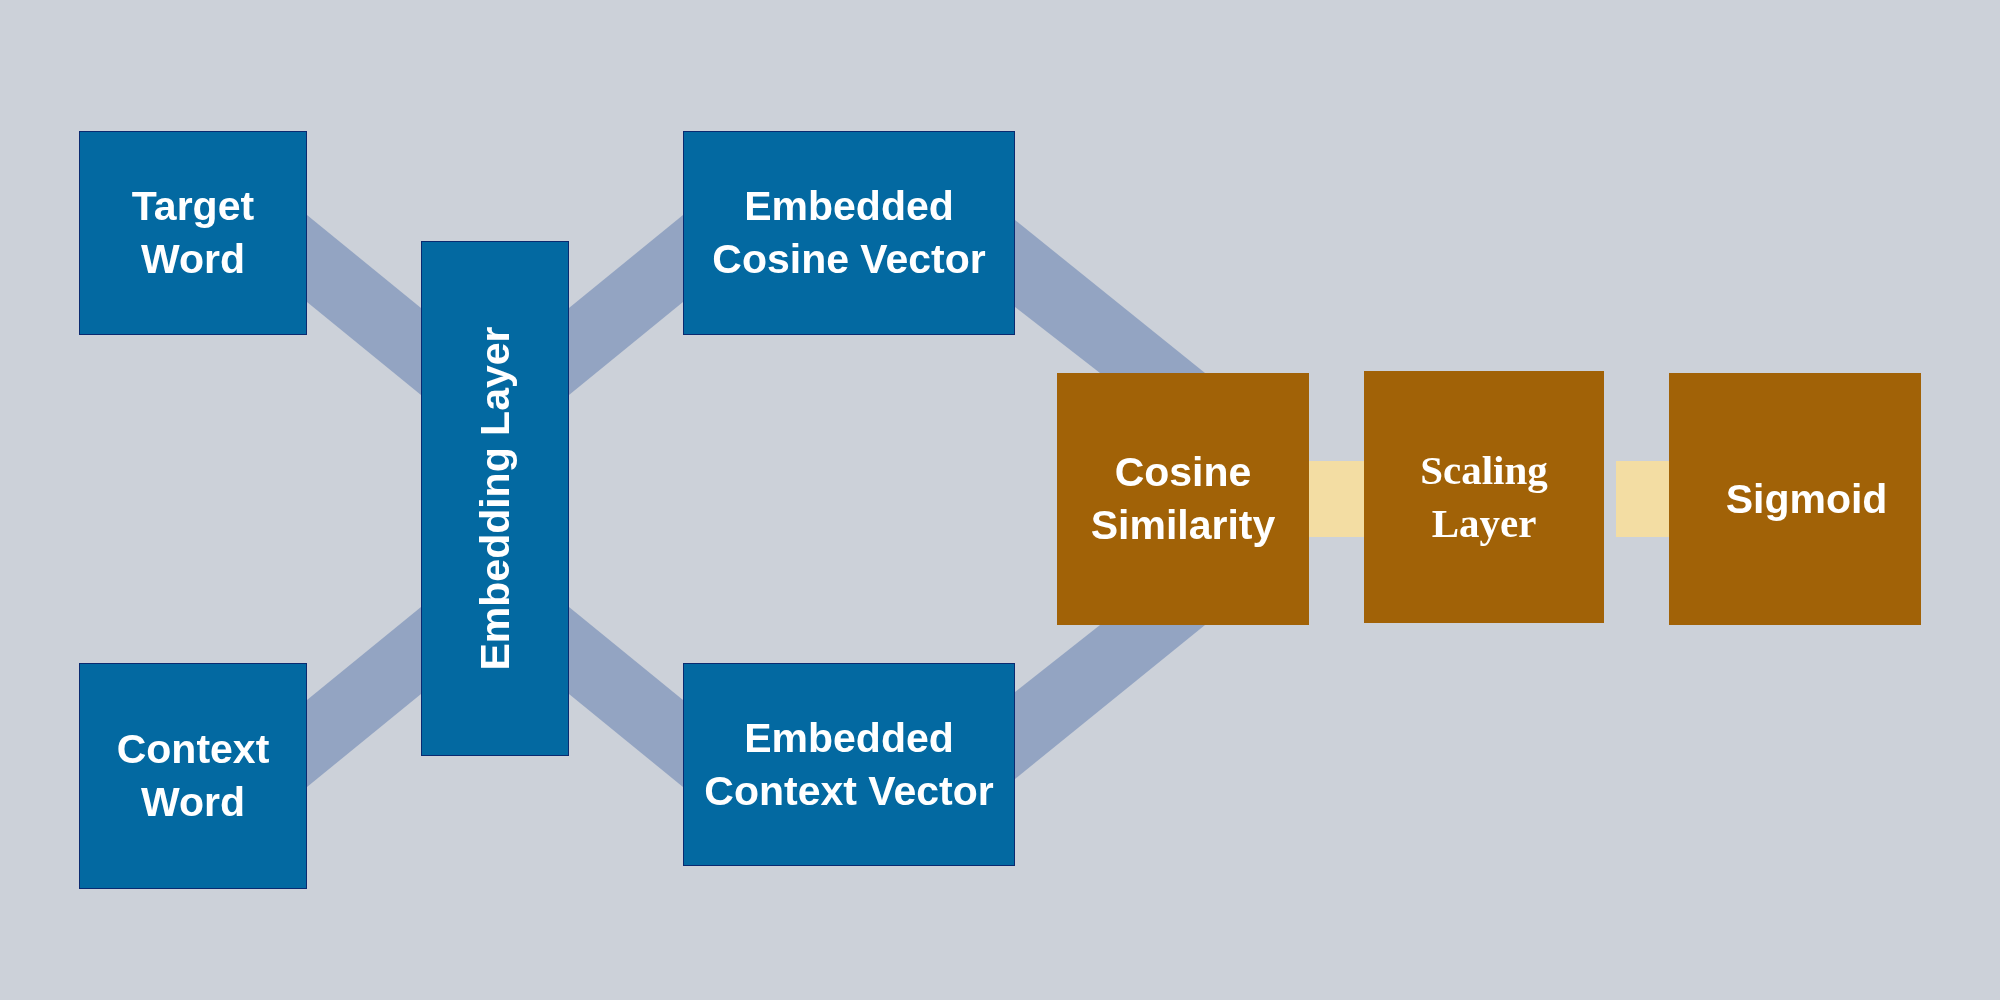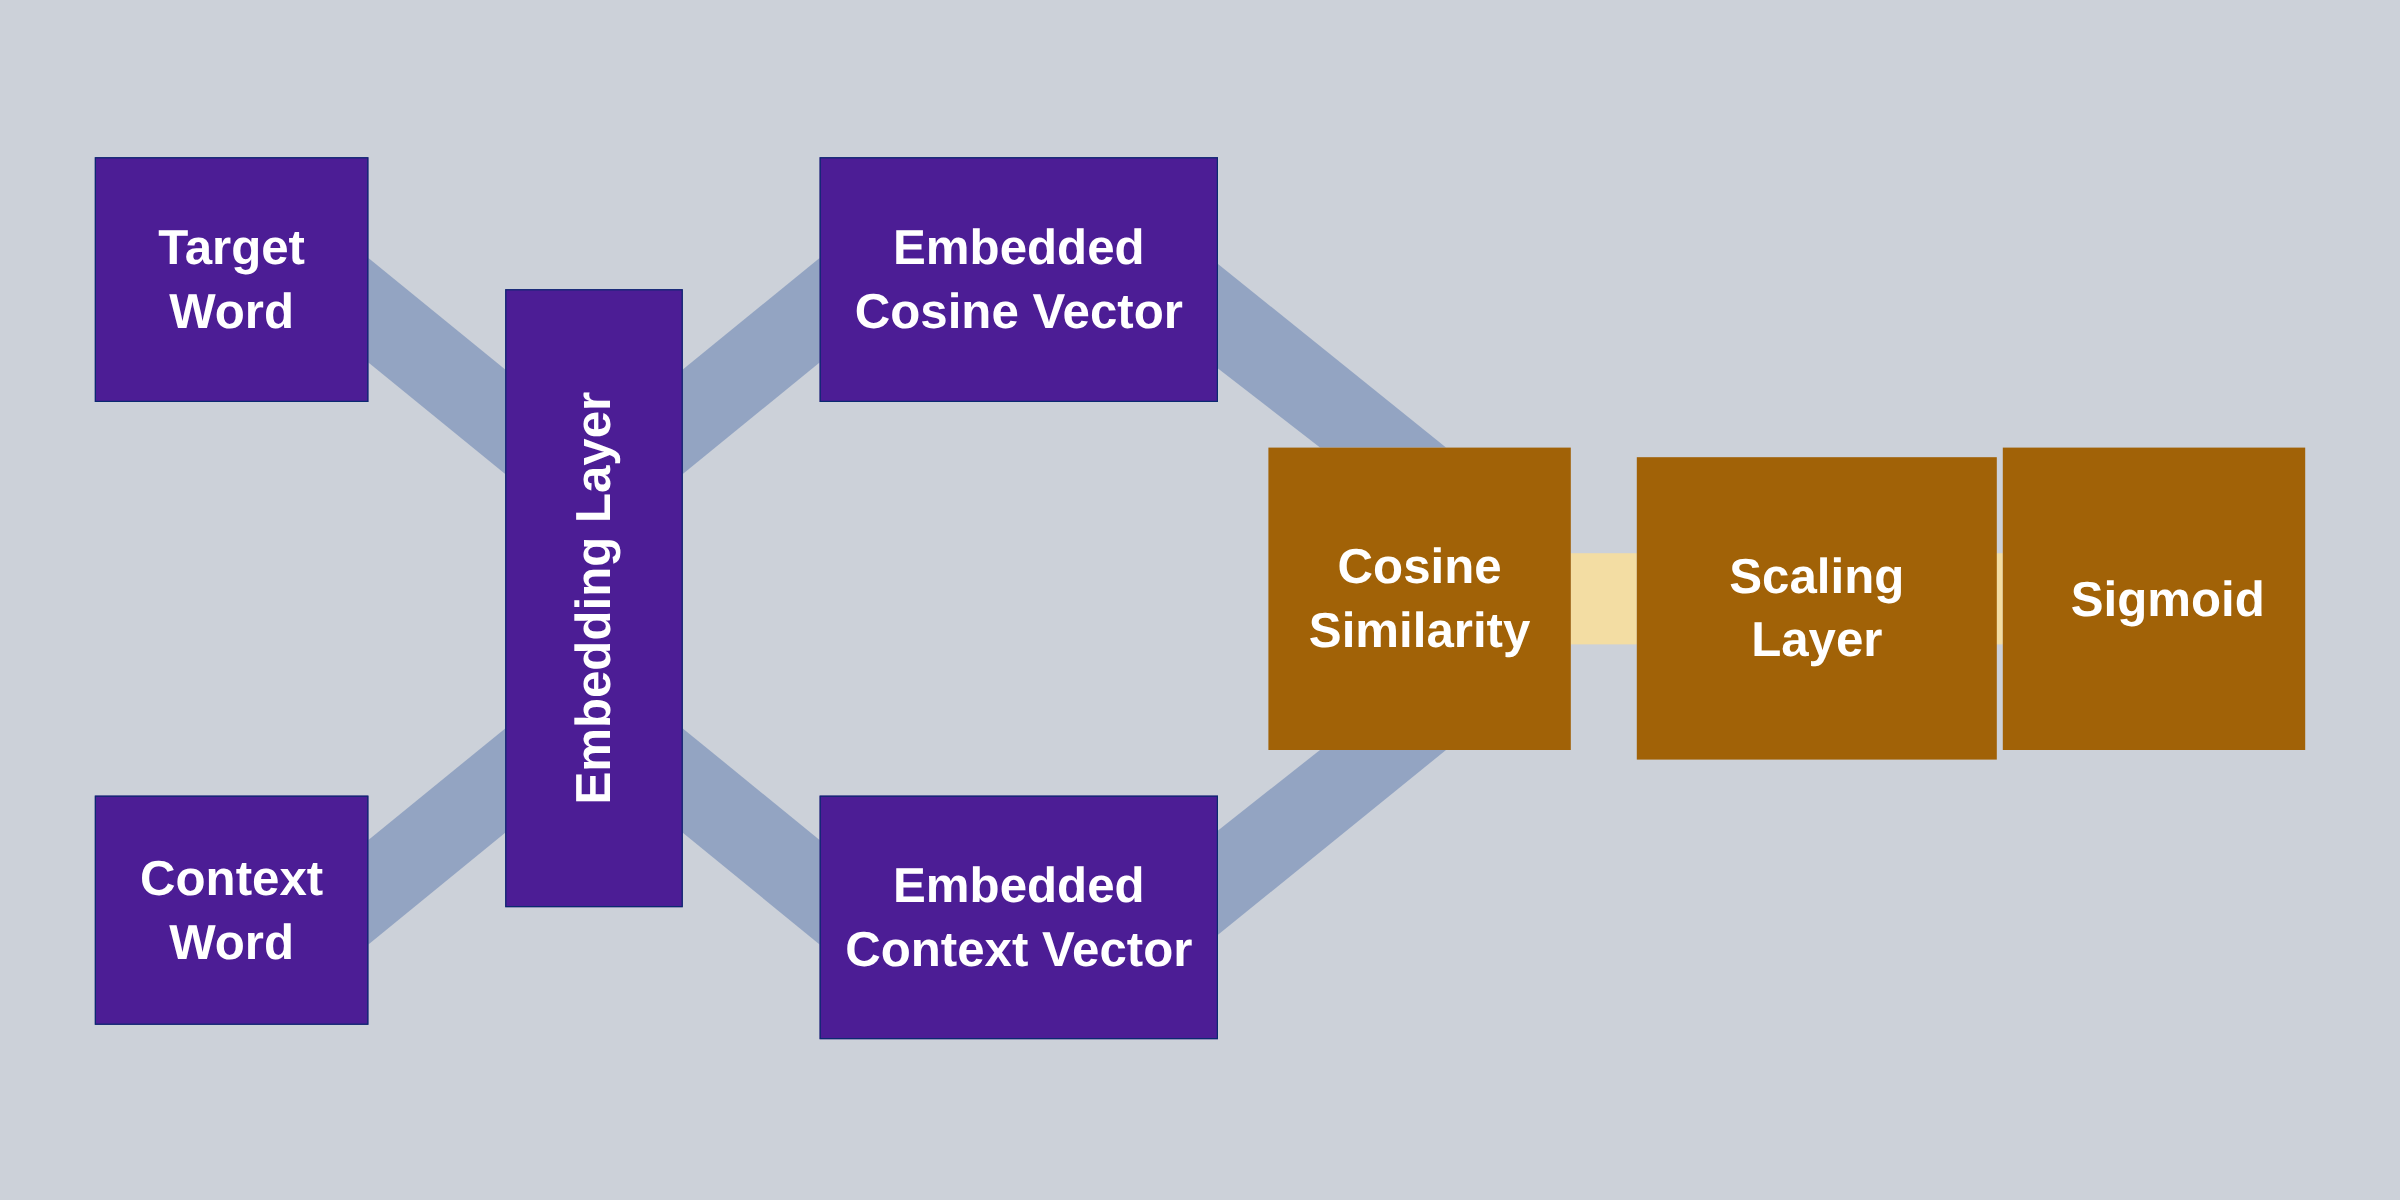--- a/index.html
+++ b/index.html
@@ -1,30 +1,30 @@
 <!DOCTYPE html>
 <html><head>
 <meta charset="utf-8">
 <style>
   html, body { margin:0; padding:0; }
   body { width:2000px; height:1000px; background:#CCD1D9; position:relative; overflow:hidden;
          font-family:"Liberation Sans", sans-serif; }
   svg.links { position:absolute; left:0; top:0; width:2000px; height:1000px; }
   .box { position:absolute; display:flex; align-items:center; justify-content:center; text-align:center;
          color:#FFFFFF; font-weight:bold; font-size:41px; line-height:53px; box-sizing:border-box; }
-  .blue { background:#4c1d95; border:1px solid #0A2A70; }
+  .blue { background:#0369a1; border:1px solid #0A2A70; }
   .gold { background:#a16207; }
   .vert span { display:inline-block; transform:rotate(-90deg); white-space:nowrap; }
   #tw { left:79px; top:131px; width:228px; height:204px; }
-  #cw { left:79px; top:663px; width:228px; height:191px; }
+  #cw { left:79px; top:663px; width:228px; height:226px; }
   #el { left:421px; top:241px; width:148px; height:515px; }
   #et { left:683px; top:131px; width:332px; height:204px; }
   #ec { left:683px; top:663px; width:332px; height:203px; }
   #cs { left:1057px; top:373px; width:252px; height:252px; }
-  #sl { left:1364px; top:381px; width:300px; height:252px; }
+  #sl { left:1364px; top:371px; width:240px; height:252px;font-family:Liberation Serif, serif; }
   #sa { left:1669px; top:373px; width:252px; height:252px;padding-left:23px; }
 </style>
 </head>
 <body>
 
 <svg class="links">
   <polygon fill="#93A4C2" points="307,215 307,302 421,395 421,308"></polygon>
   <polygon fill="#93A4C2" points="307,700 307,787 421,694 421,607"></polygon>
   <polygon fill="#93A4C2" points="569,308 569,395 683,302 683,215"></polygon>
   <polygon fill="#93A4C2" points="569,607 569,694 683,787 683,700"></polygon>

